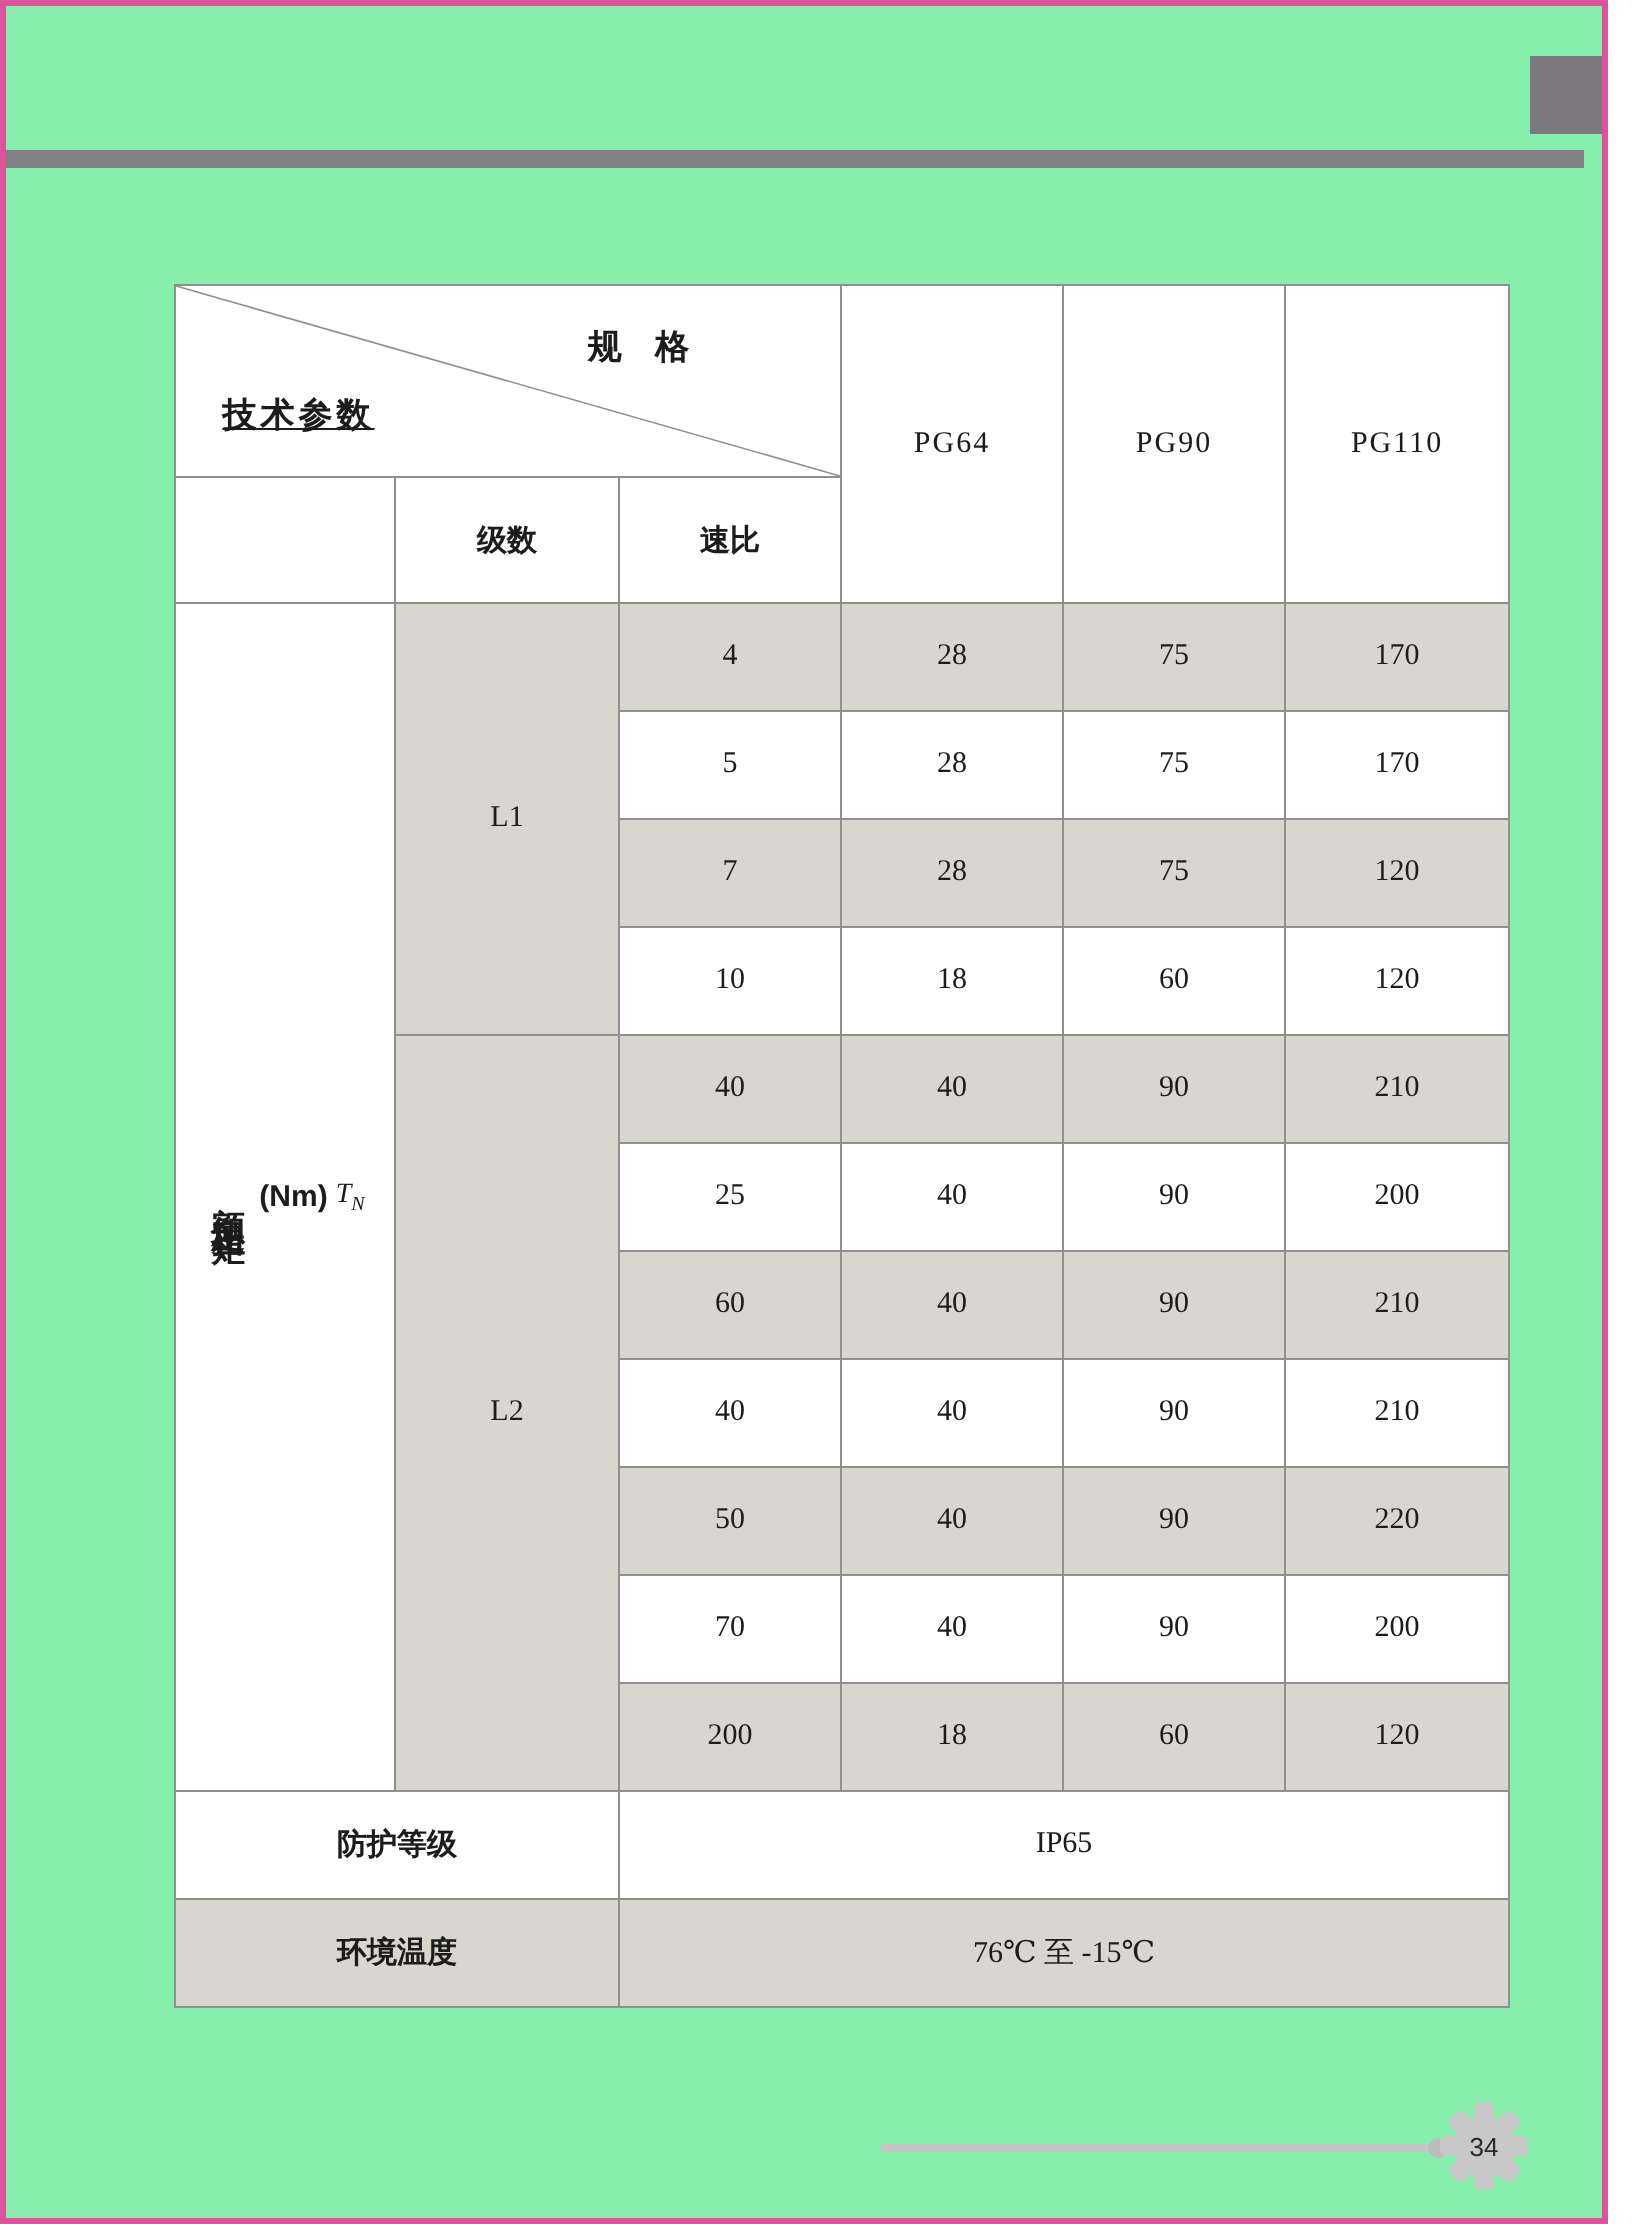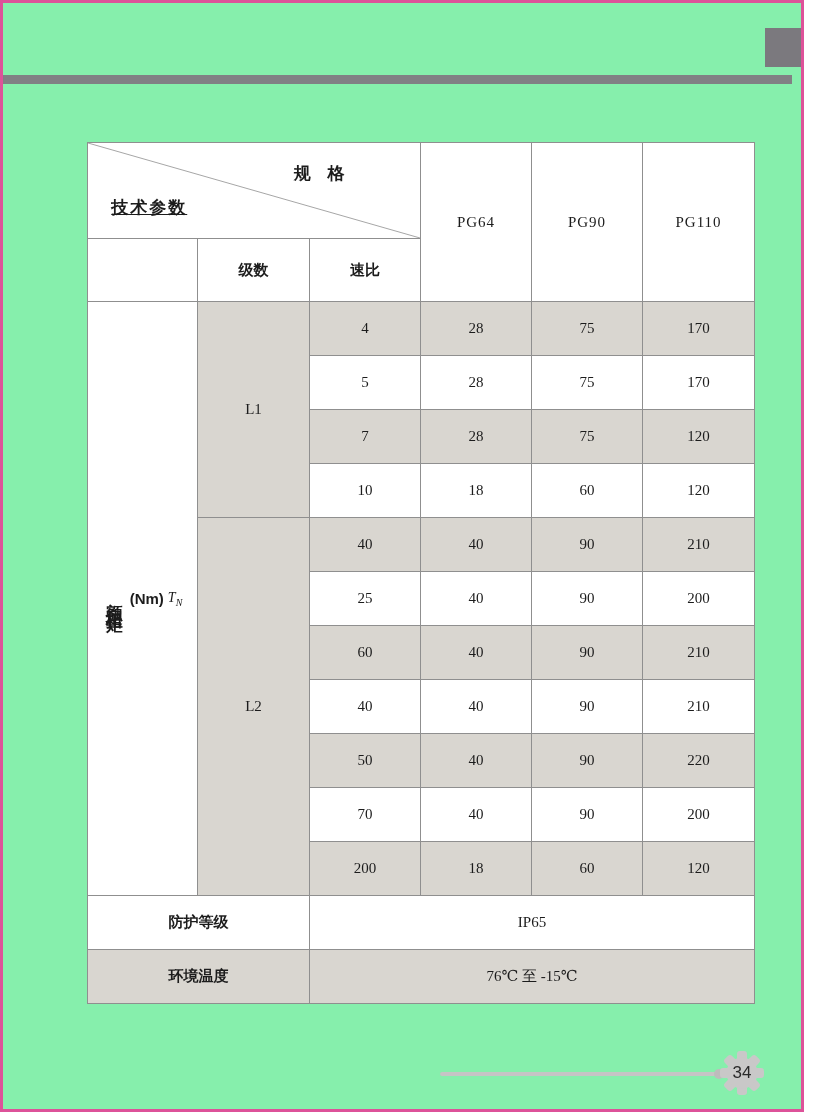--- a/index.html
+++ b/index.html
@@ -86,21 +86,21 @@
     position:absolute;
     left:714px;top:1069px;width:10px;height:10px;
     border-radius:50%;background:#bdbcbc;
   }
   .page-gear{
     position:absolute;left:719px;top:1050px;width:46px;height:46px;
   }
   .page-gear .num{
     position:absolute;left:0;top:0;width:46px;height:46px;
     display:flex;align-items:center;justify-content:center;
-    font-size:17px;color:#2a2a2a;
+    font-size:13px;color:#2a2a2a;
     font-family:"Liberation Sans","DejaVu Sans",sans-serif;
   }
 </style>
 </head>
 <body>
 
 <div class="page">
   <div class="top-square"></div>
   <div class="top-bar"></div>
 

